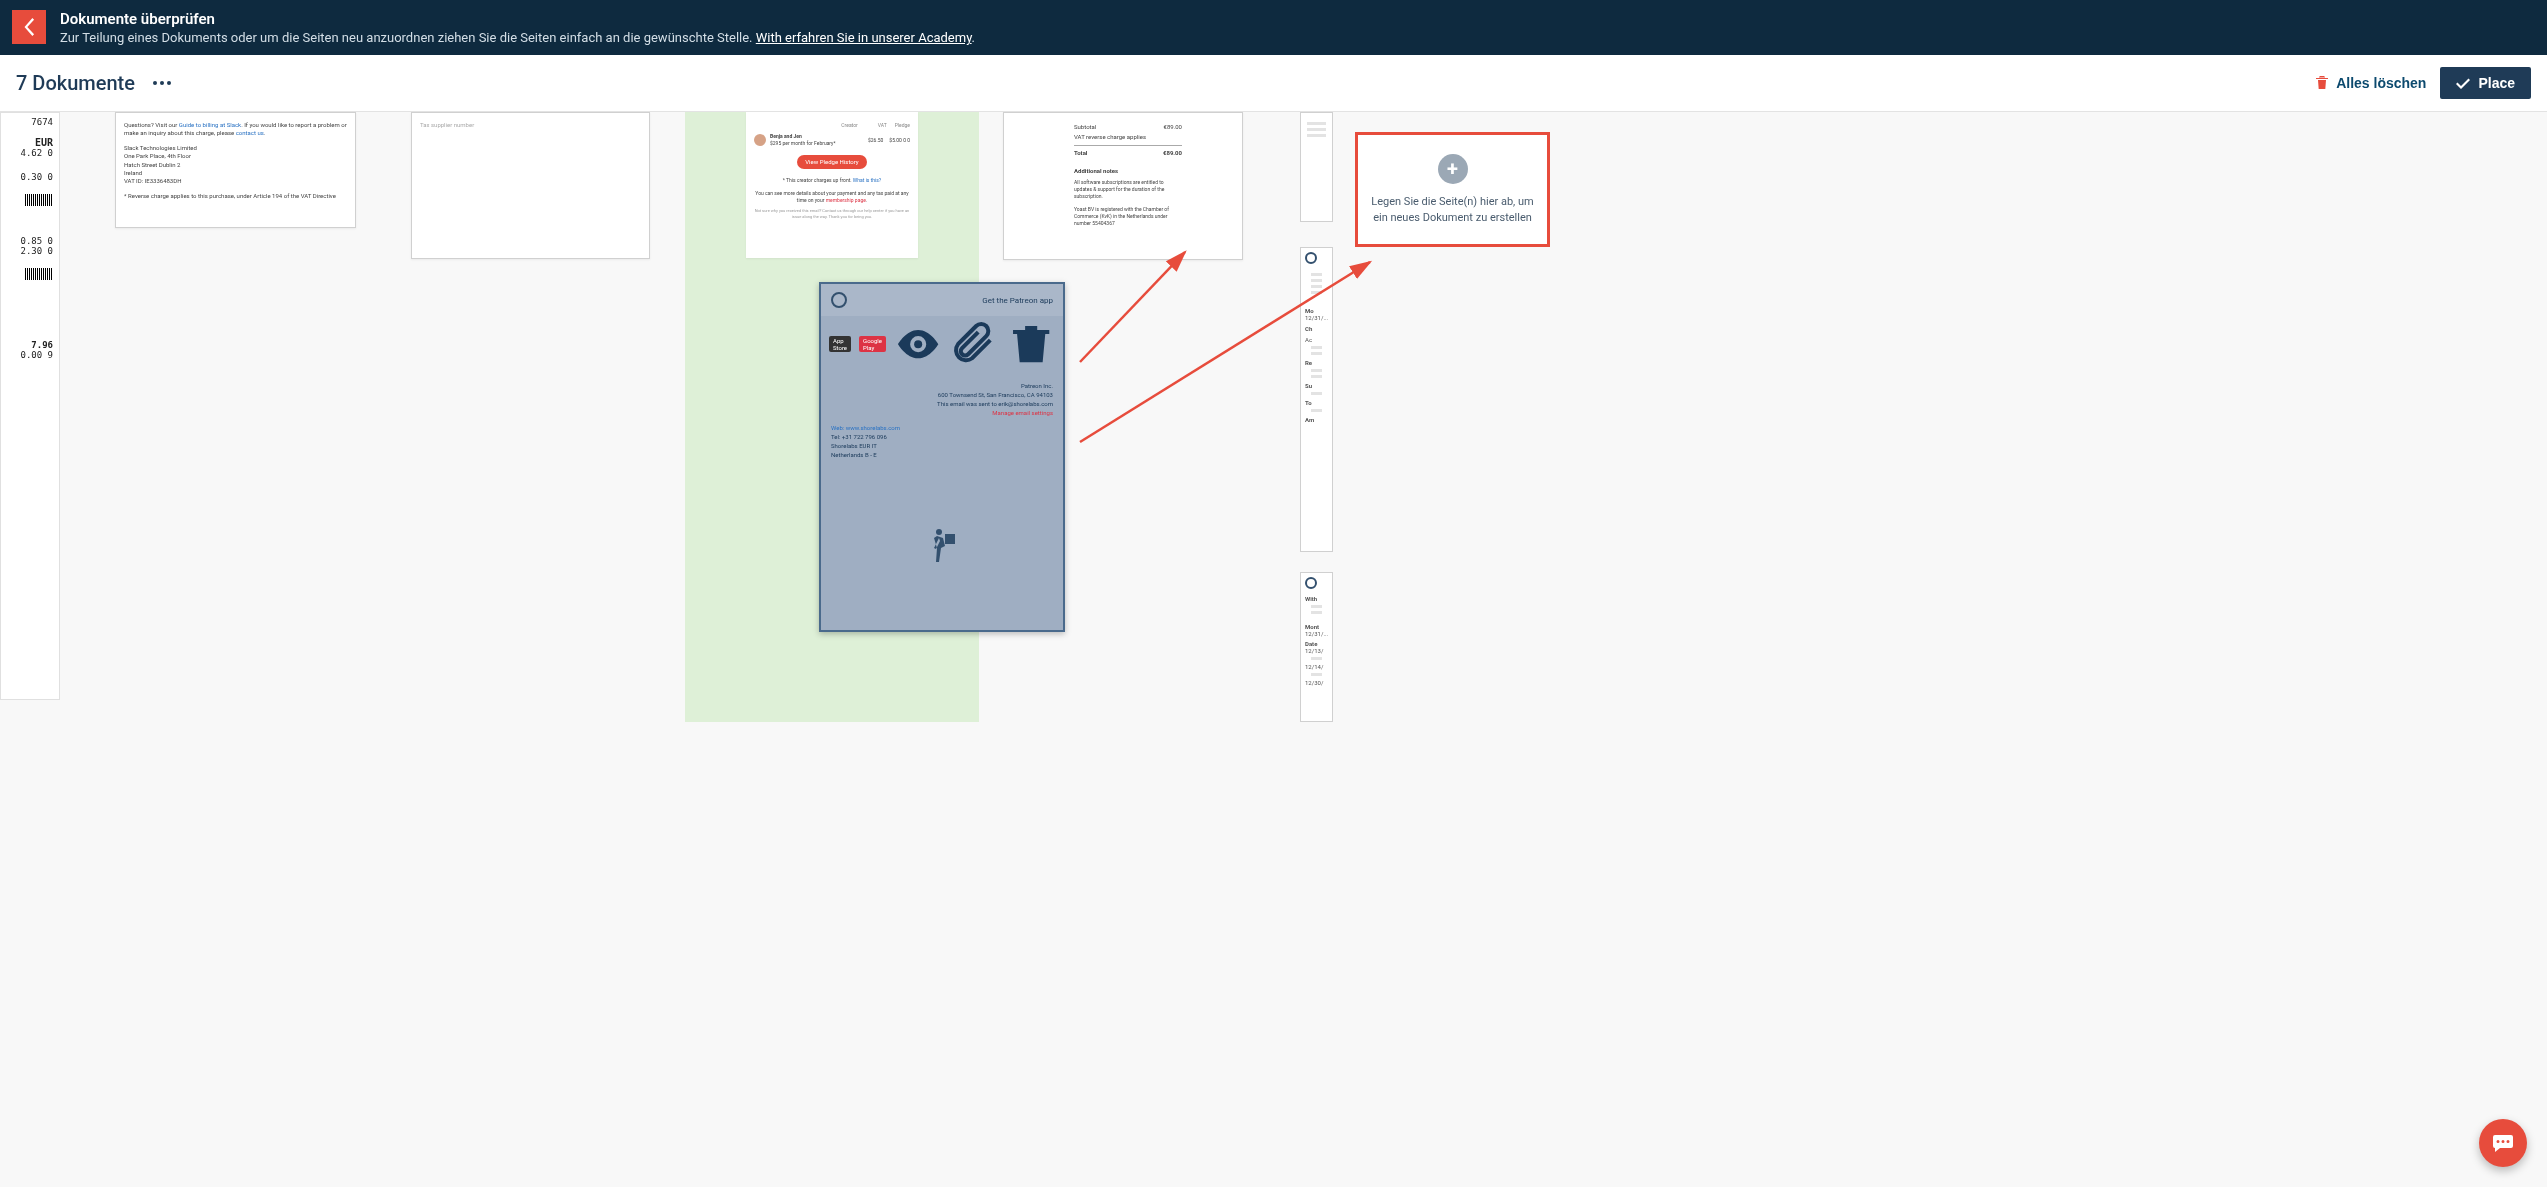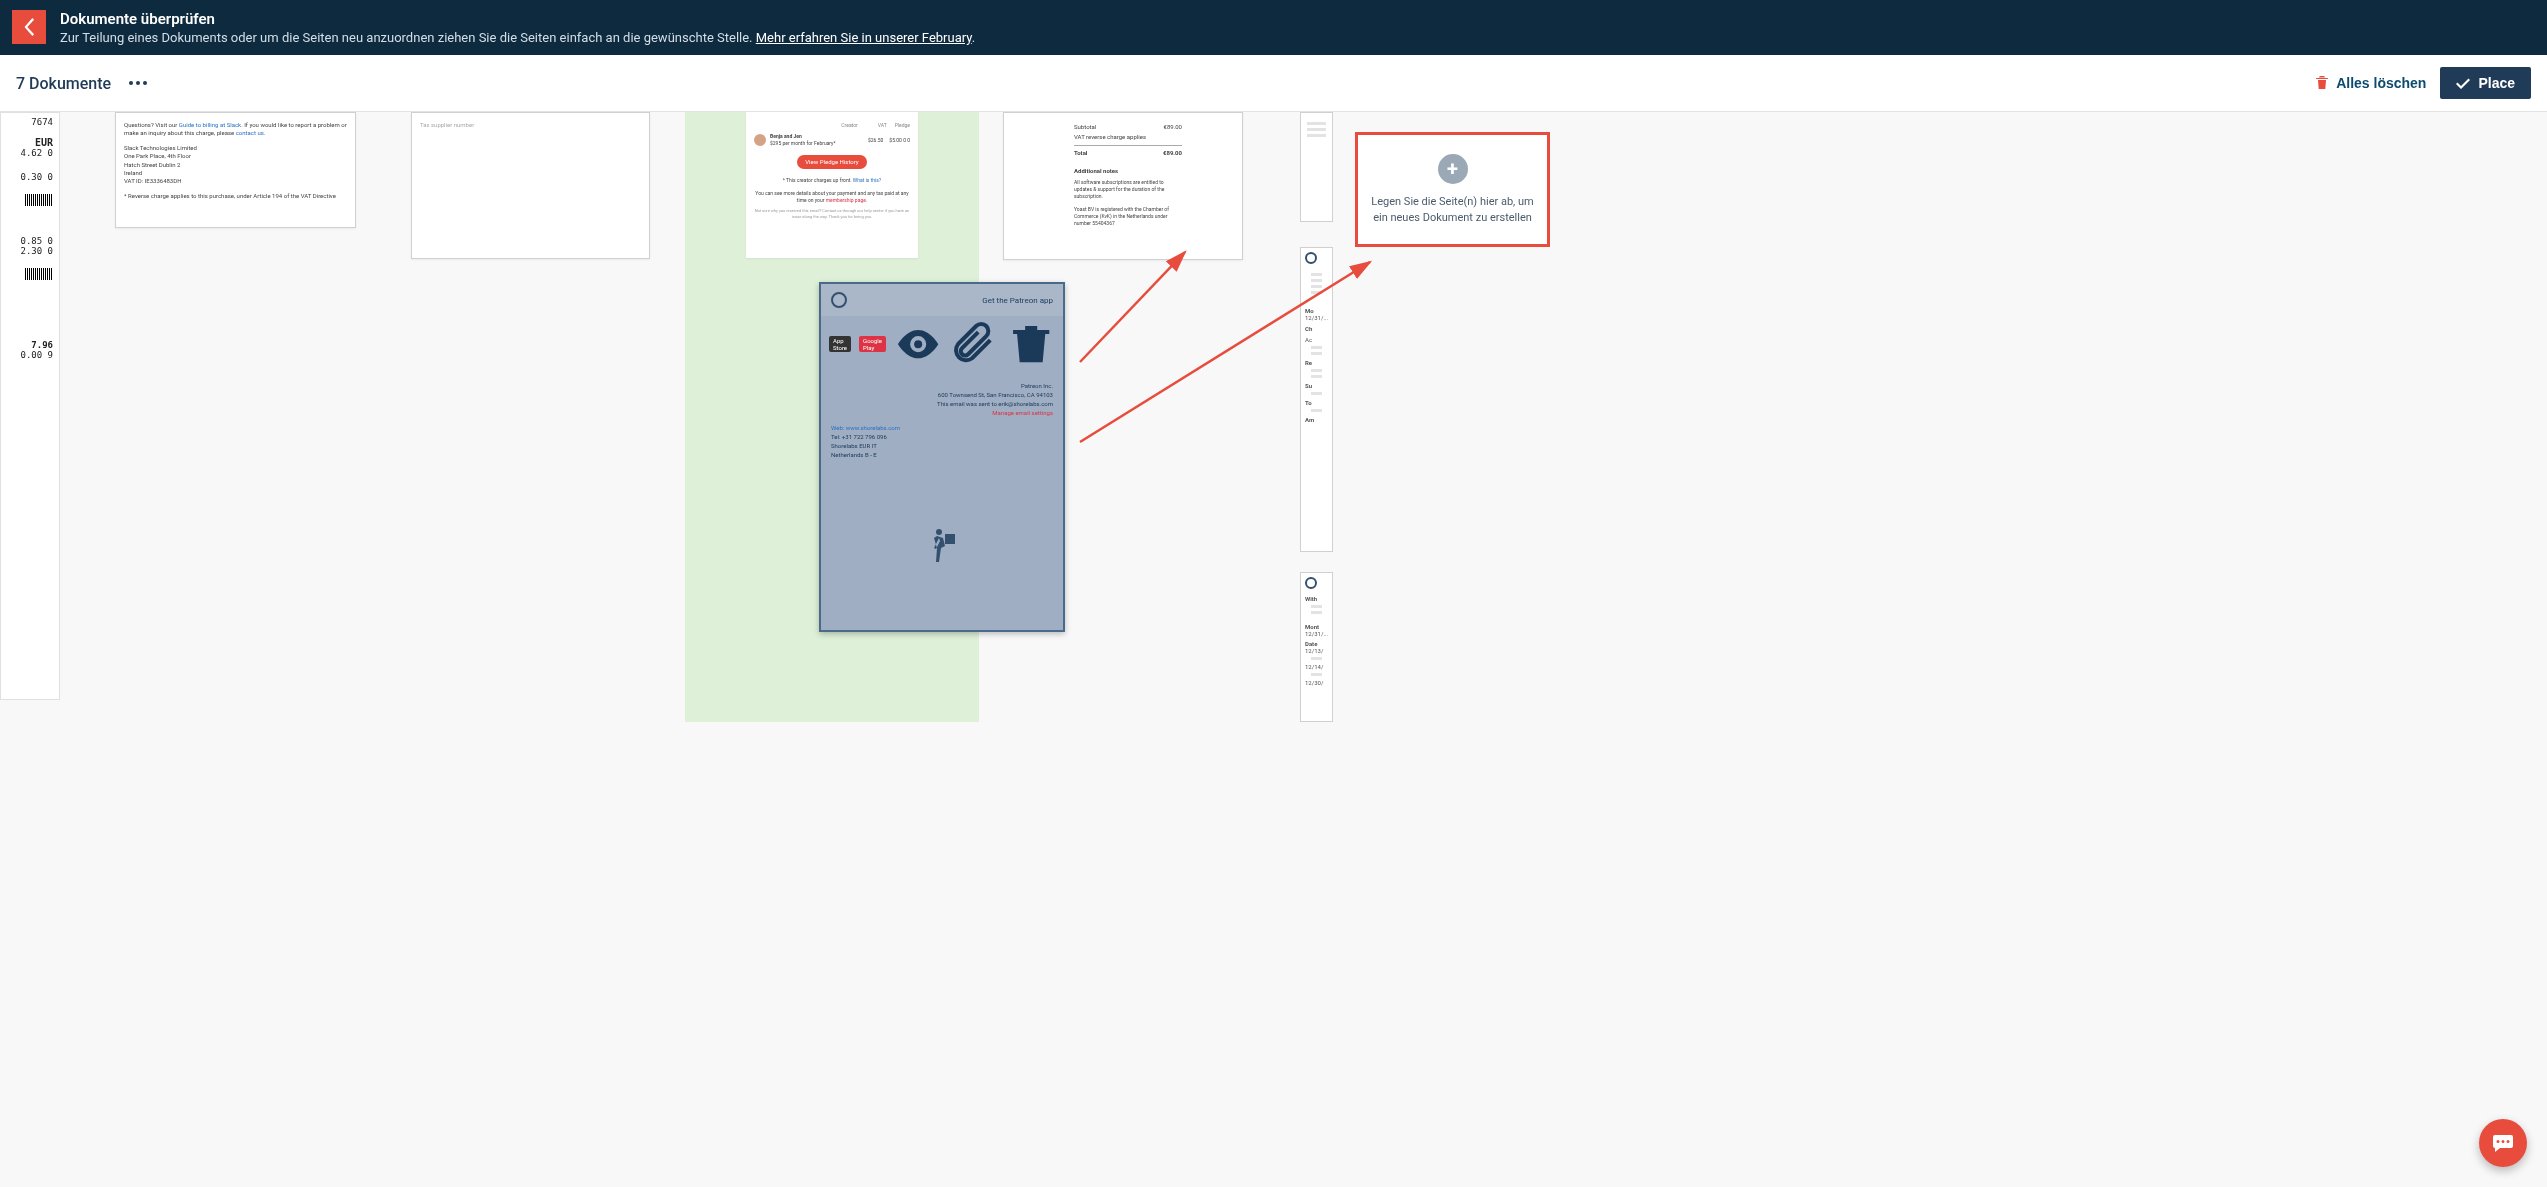--- a/index.html
+++ b/index.html
@@ -34,21 +34,21 @@
 
     .toolbar {
       background: #fff;
       border-bottom: 1px solid #e3e3e3;
       display: flex;
       align-items: center;
       justify-content: space-between;
       padding: 12px 16px;
     }
     .toolbar-left { display: flex; align-items: center; gap: 14px; }
-    .doc-count { font-size: 16px; color: #1f3b57; font-weight: 500; }
+    .doc-count { font-size: 20px; color: #1f3b57; font-weight: 500; }
     .kebab { display: flex; gap: 3px; cursor: pointer; padding: 4px; }
     .kebab span { width: 4px; height: 4px; border-radius: 50%; background: #1f3b57; }
     .toolbar-right { display: flex; align-items: center; gap: 14px; }
     .delete-all {
       display: inline-flex; align-items: center; gap: 6px;
       color: #0c4a6e; font-size: 14px; font-weight: 600;
       background: none; border: none; cursor: pointer;
     }
     .delete-all svg { width: 16px; height: 16px; }
     .done-btn {
@@ -158,21 +158,21 @@
 
 <div class="header">
   <div class="back-btn">
     <svg viewBox="0 0 10 16">
         <path d="M8 0 L1 8 L8 16 L9.5 14.5 L3.5 8 L9.5 1.5 Z"></path>
       </svg>
   </div>
   <div class="header-text">
     <div class="header-title">Dokumente überprüfen</div>
     <div class="header-sub">
-      <span>Zur Teilung eines Dokuments oder um die Seiten neu anzuordnen ziehen Sie die Seiten einfach an die gewünschte Stelle. </span><a>Mehr erfahren Sie in unserer February</a><span>.</span>
+      <span>Zur Teilung eines Dokuments oder um die Seiten neu anzuordnen ziehen Sie die Seiten einfach an die gewünschte Stelle. </span><a>With erfahren Sie in unserer Academy</a><span>.</span>
     </div>
   </div>
 </div>
 
 <div class="toolbar">
   <div class="toolbar-left">
     <span class="doc-count">7 Dokumente</span>
     <div class="kebab">
       <span></span>
         <span></span>

